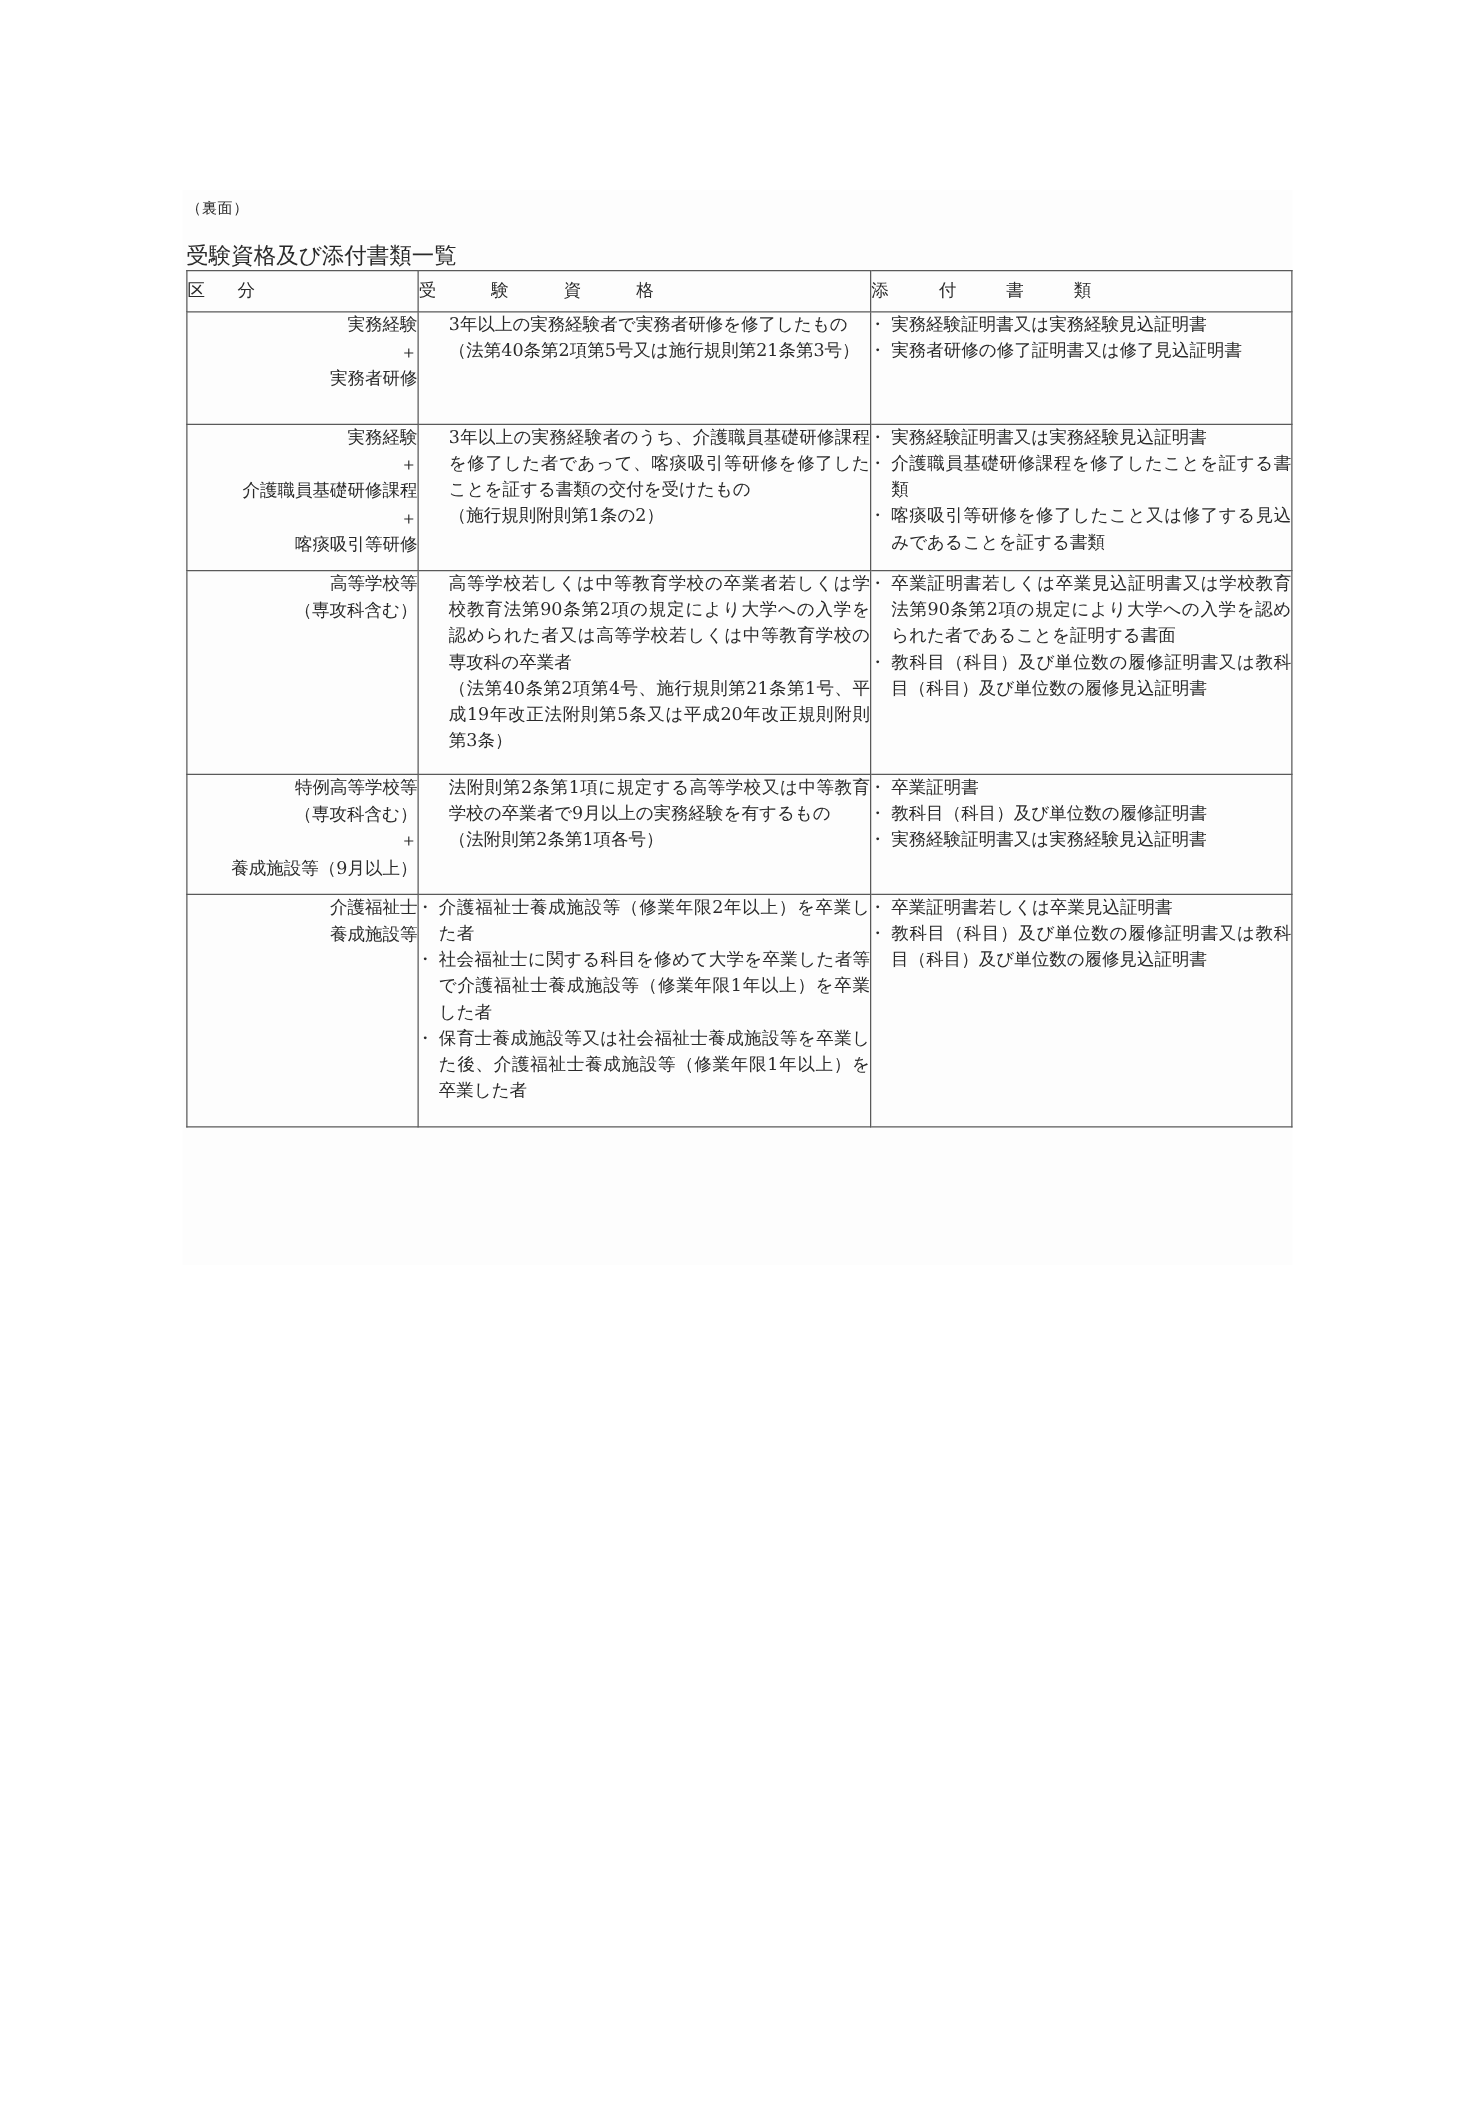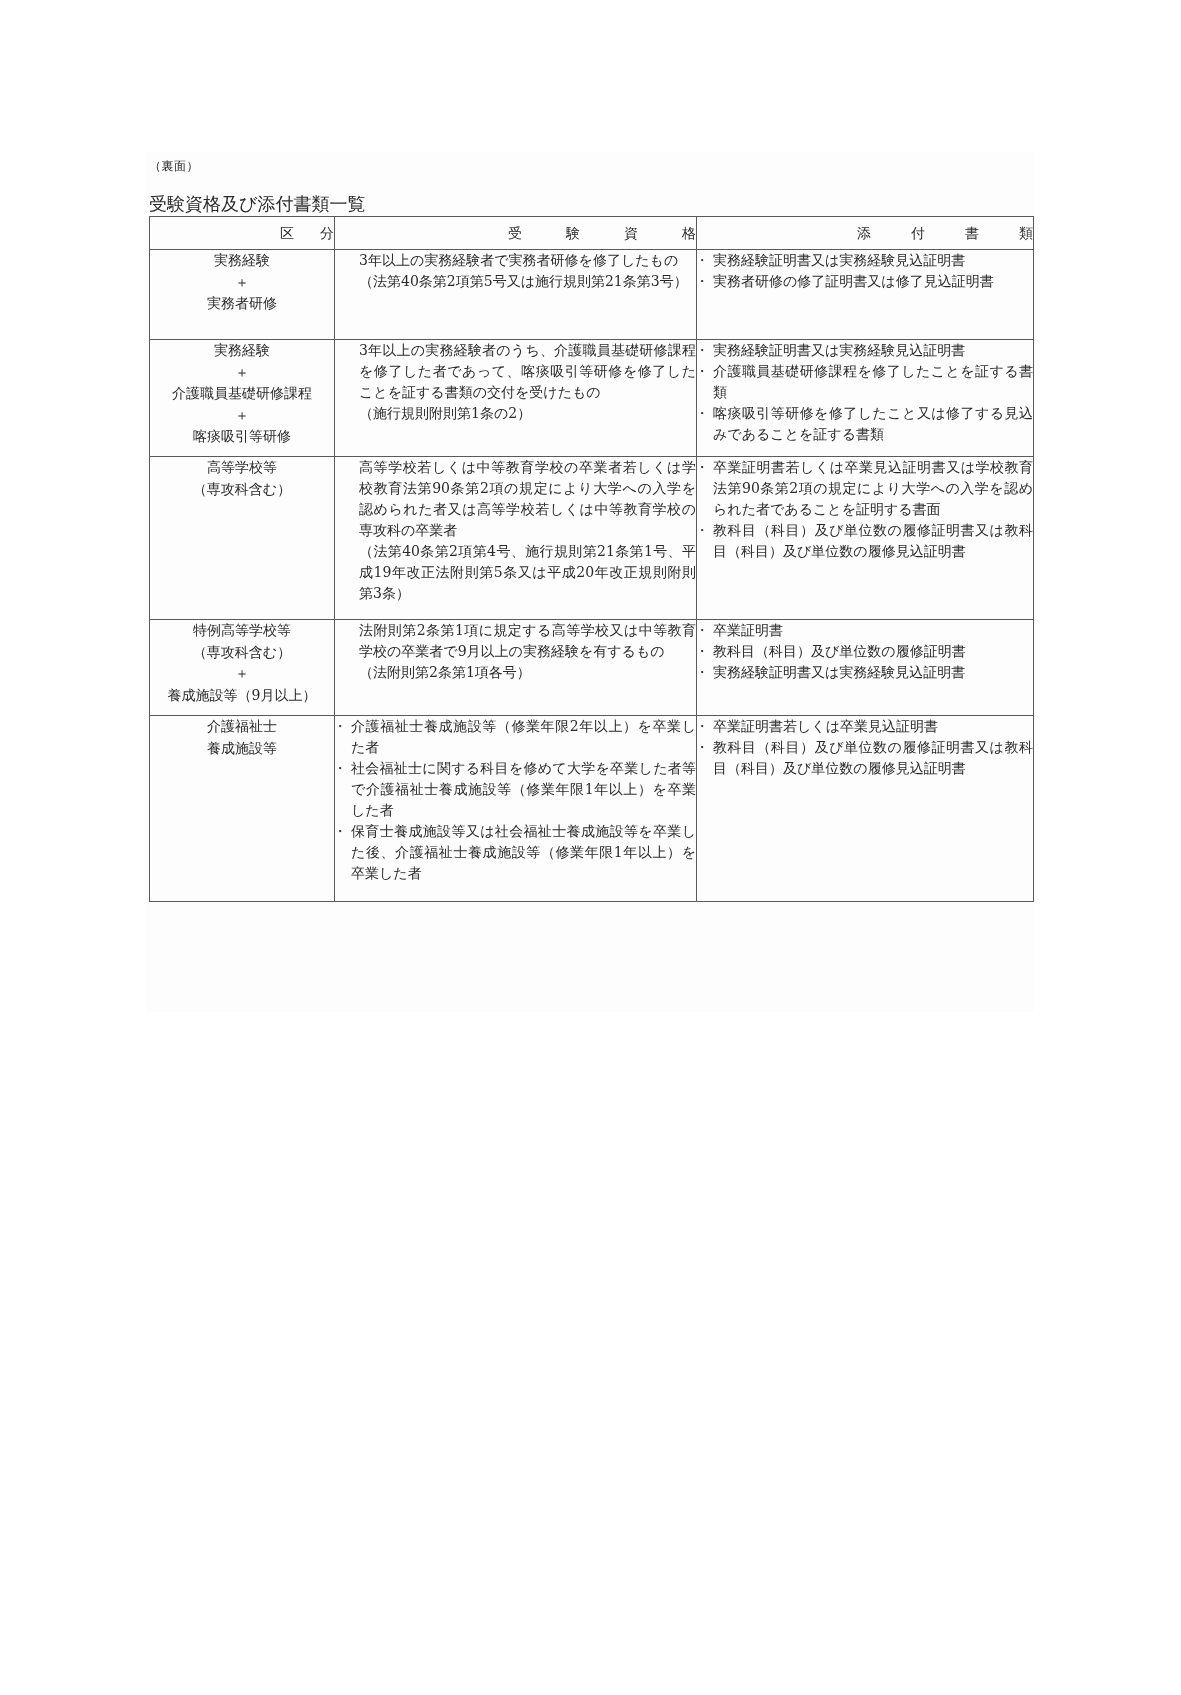--- a/index.html
+++ b/index.html
@@ -48,34 +48,34 @@
     }
     table.req th, table.req td {
       border: 1.5px solid #5a5a5a;
       vertical-align: top;
       padding: 0;
     }
     table.req th {
       font-weight: normal;
       height: 32px;
       vertical-align: middle;
-      text-align: right;
+      text-align: left;
     }
     .hdr-text {
       letter-spacing: 0;
       word-spacing: 0;
     }
     .hdr-text span {
       display: inline-block;
     }
     col.c1 { width: 185px; }
     col.c2 { width: 362px; }
     col.c3 { width: 337px; }
     td.cat {
-      text-align: center;
+      text-align: right;
       padding-top: 4px;
     }
     td.cat .line {
       display: block;
       line-height: 21.5px;
     }
     td.qual, td.docs {
       padding: 3px 8px 6px 8px;
     }
     .para {

